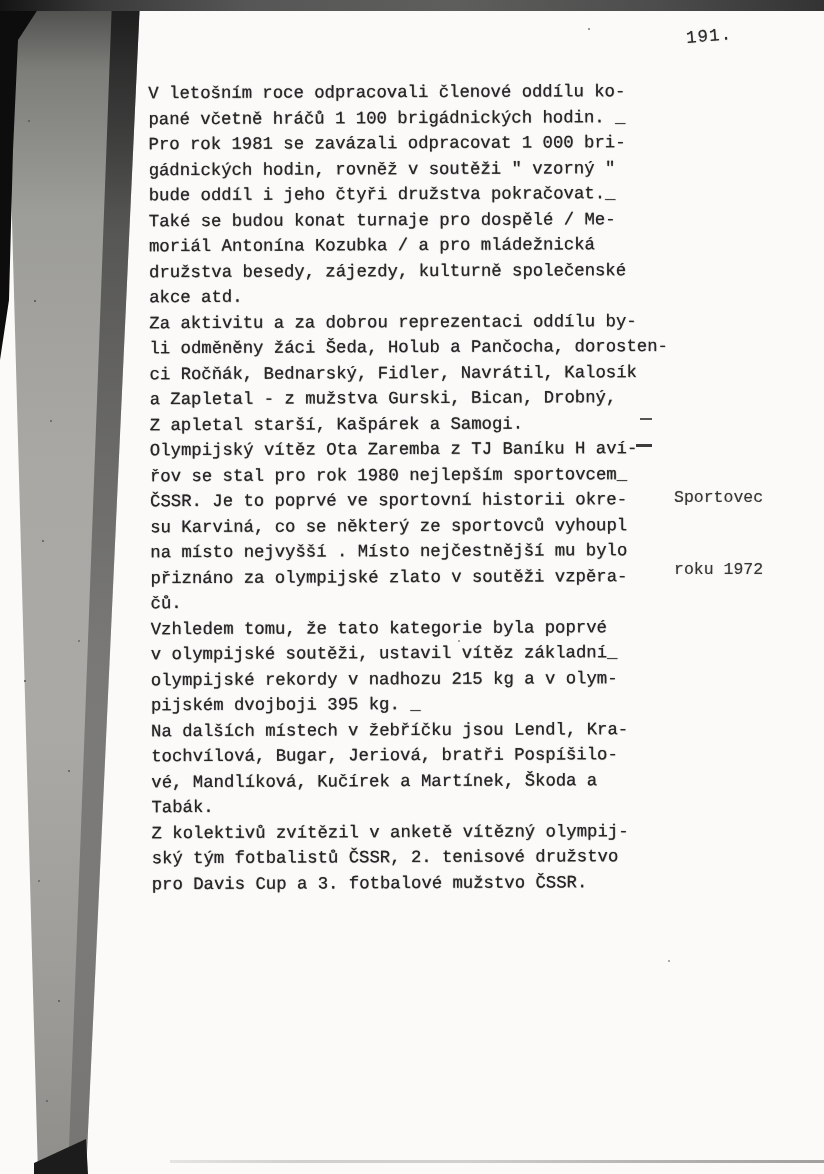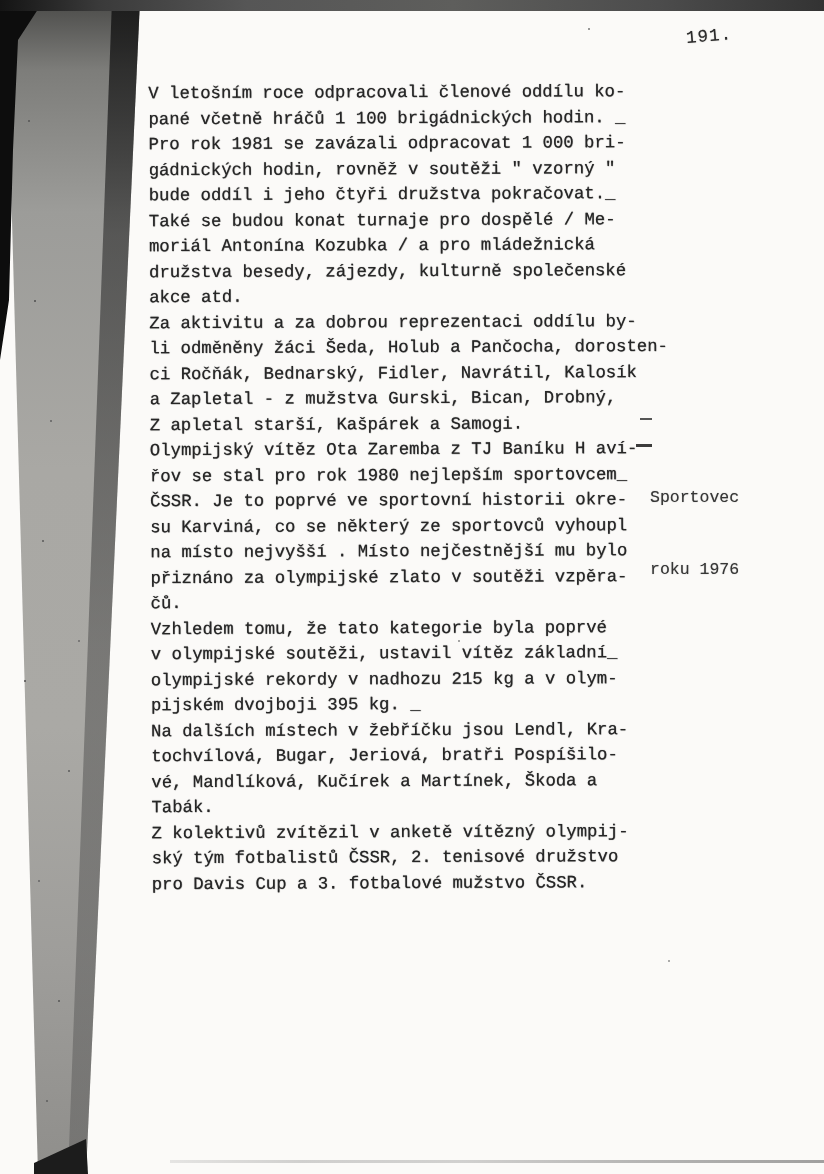--- a/index.html
+++ b/index.html
@@ -55,21 +55,21 @@
   .text-block{
     position:absolute;left:150px;top:80px;width:540px;
     transform:rotate(-0.25deg);
   }
   .tline{
     font-size:17.3px;line-height:25.5px;height:25.5px;
     color:#262626;white-space:pre;
     text-shadow:0 0 1px rgba(35,35,35,.6),0.4px 0.4px 0.5px rgba(60,60,60,.35);
   }
   .margin-note{
-    position:absolute;left:650px;top:438px;
+    position:absolute;left:674px;top:438px;
     font-size:16.5px;line-height:24px;color:#363636;
     text-shadow:0 0 1px rgba(50,50,50,.5);
     white-space:pre;
   }
   .margin-dash{
     position:absolute;left:636px;top:444px;width:16px;height:3px;background:#3c3c3c;
   }
   .margin-dash2{
     position:absolute;left:640px;top:418px;width:12px;height:2px;background:#555;
   }
@@ -120,14 +120,14 @@
     <div class="tline">tochvílová, Bugar, Jeriová, bratři Pospíšilo-</div>
     <div class="tline">vé, Mandlíková, Kučírek a Martínek, Škoda a</div>
     <div class="tline">Tabák.</div>
     <div class="tline">Z kolektivů zvítězil v anketě vítězný olympij-</div>
     <div class="tline">ský tým fotbalistů ČSSR, 2. tenisové družstvo</div>
     <div class="tline">pro Davis Cup a 3. fotbalové mužstvo ČSSR.</div>
   </div>
 
 <div class="margin-note">
   <div>Sportovec</div>
-  <div>roku 1976</div>
+  <div>roku 1972</div>
 </div>
 
 </body></html>

